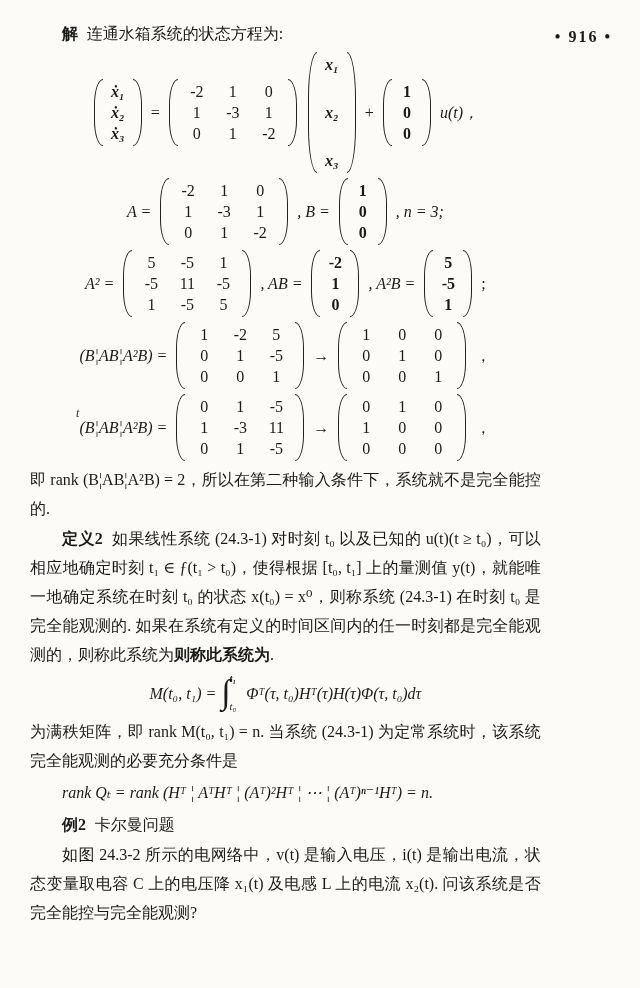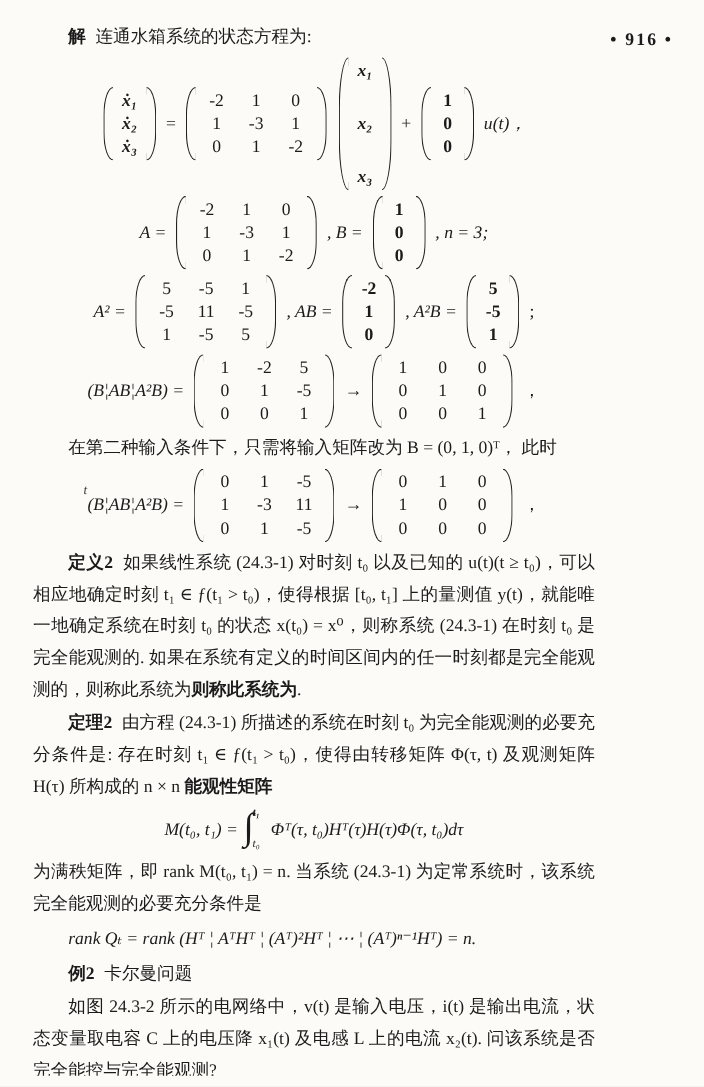--- a/index.html
+++ b/index.html
@@ -159,21 +159,20 @@
           <span class="mcell">1</span>
           <span class="mcell">0</span>
           <span class="mcell">0</span>
           <span class="mcell">0</span>
           <span class="mcell">1</span>
         </span>
       <span class="mtext">，</span>
     </div>
 
 
-    <p class="para indent"><span>在第二种输入条件下，只需将输入矩阵改为 B = (0, 1, 0)ᵀ， 此时</span></p>
 
     <div class="eqrow">
       <span class="stray">t</span>
       <span class="mtext it">(B¦AB¦A²B) =</span>
       <span class="matrix" style="grid-template-columns: repeat(3, auto);">
           <span class="mcell">0</span>
           <span class="mcell">1</span>
           <span class="mcell">-5</span>
           <span class="mcell">1</span>
           <span class="mcell">-3</span>
@@ -190,24 +189,24 @@
           <span class="mcell">1</span>
           <span class="mcell">0</span>
           <span class="mcell">0</span>
           <span class="mcell">0</span>
           <span class="mcell">0</span>
           <span class="mcell">0</span>
         </span>
       <span class="mtext">，</span>
     </div>
 
+    <p class="para"><span>即 rank (B¦AB¦A²B) = 2，所以在第二种输入条件下，系统就不是完全能控的.</span></p>
 
     <p class="para indent"><b class="blabel">定义2</b><span>如果线性系统 (24.3-1) 对时刻 t₀ 以及已知的 u(t)(t ≥ t₀)，可以相应地确定时刻 t₁ ∈ ƒ(t₁ &gt; t₀)，使得根据 [t₀, t₁] 上的量测值 y(t)，就能唯一地确定系统在时刻 t₀ 的状态 x(t₀) = x⁰，则称系统 (24.3-1) 在时刻 t₀ 是完全能观测的. 如果在系统有定义的时间区间内的任一时刻都是完全能观测的，则称此系统为</span><b class="bterm">则称此系统为</b><span>.</span></p>
 
-    <p class="para indent"><b class="blabel">定理2</b><span>由方程 (24.3-1) 所描述的系统在时刻 t₀ 为完全能观测的必要充分条件是: 存在时刻 t₁ ∈ ƒ(t₁ &gt; t₀)，使得由转移矩阵 Φ(τ, t) 及观测矩阵 H(τ) 所构成的 n × n </span><b class="bterm">能观性矩阵</b></p>
 
     <div class="eqrow">
       <span class="mtext it">M(t₀, t₁) =</span>
       <span class="integral">
         <span class="int-sign">∫</span>
         <span class="int-lims">
             <span class="lim up">t₁</span>
             <span class="lim lo">t₀</span>
           </span>
       </span>

